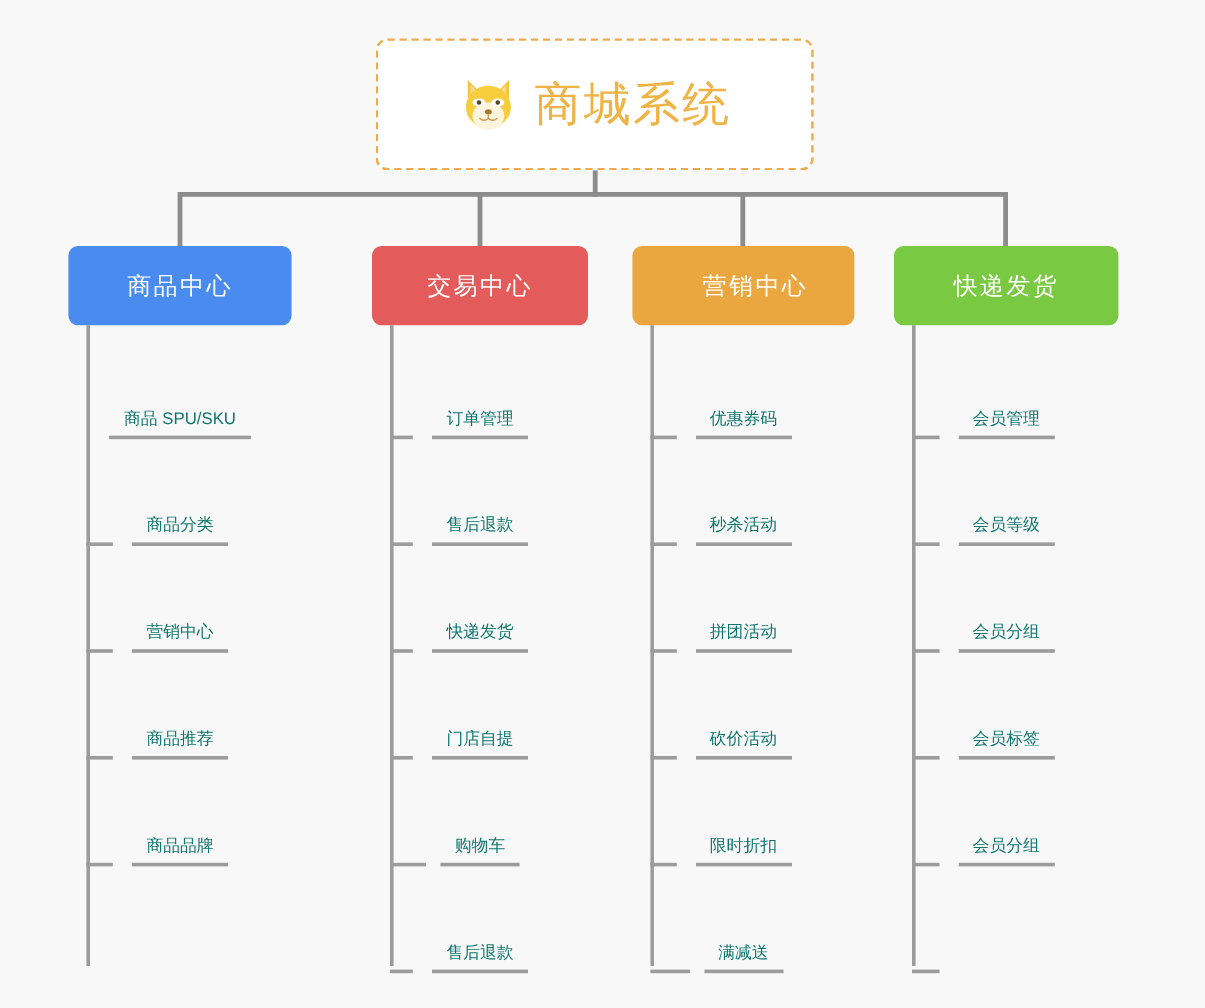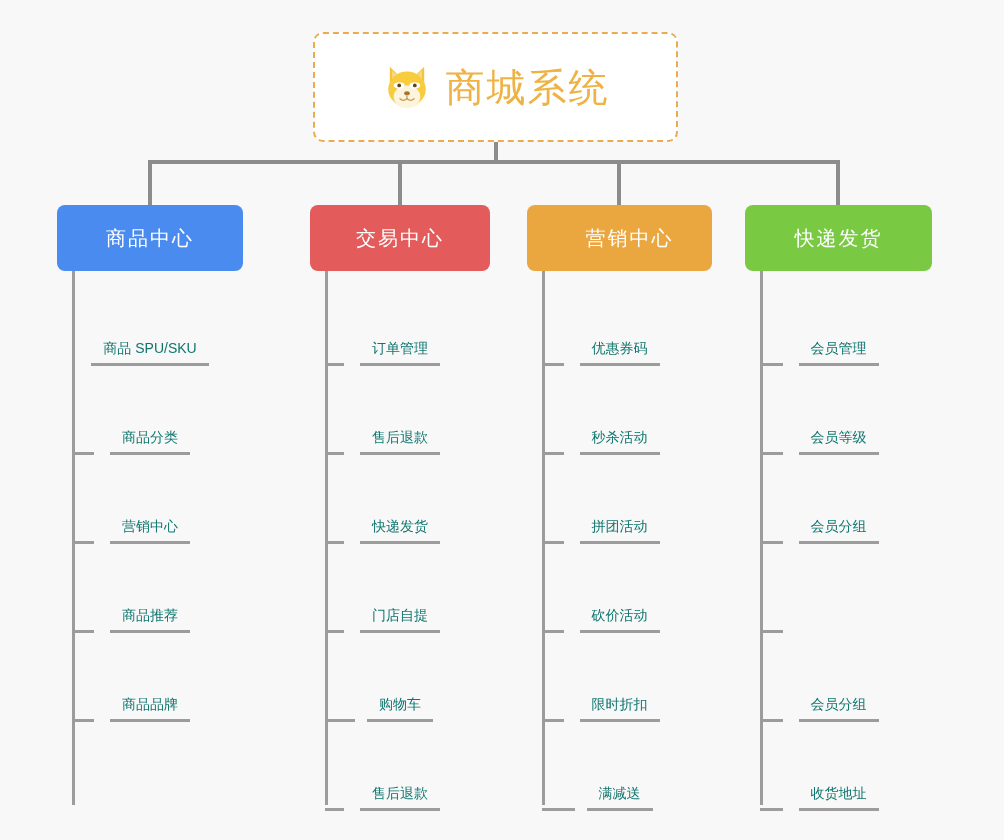--- a/index.html
+++ b/index.html
@@ -263,25 +263,25 @@
       <div class="leaf-item">
         <div class="leaf-connector" style="left: 15px; width: 22.5px;"></div>
         <span class="leaf-label">会员等级</span>
       </div>
       <div class="leaf-item">
         <div class="leaf-connector" style="left: 15px; width: 22.5px;"></div>
         <span class="leaf-label">会员分组</span>
       </div>
       <div class="leaf-item">
         <div class="leaf-connector" style="left: 15px; width: 22.5px;"></div>
+        <span class="leaf-label">会员标签</span>
       </div>
       <div class="leaf-item">
         <div class="leaf-connector" style="left: 15px; width: 22.5px;"></div>
         <span class="leaf-label">会员分组</span>
       </div>
       <div class="leaf-item">
         <div class="leaf-connector" style="left: 15px; width: 22.5px;"></div>
-        <span class="leaf-label">收货地址</span>
       </div>
     </div>
   </div>
 
 </div>
 
 </body></html>

